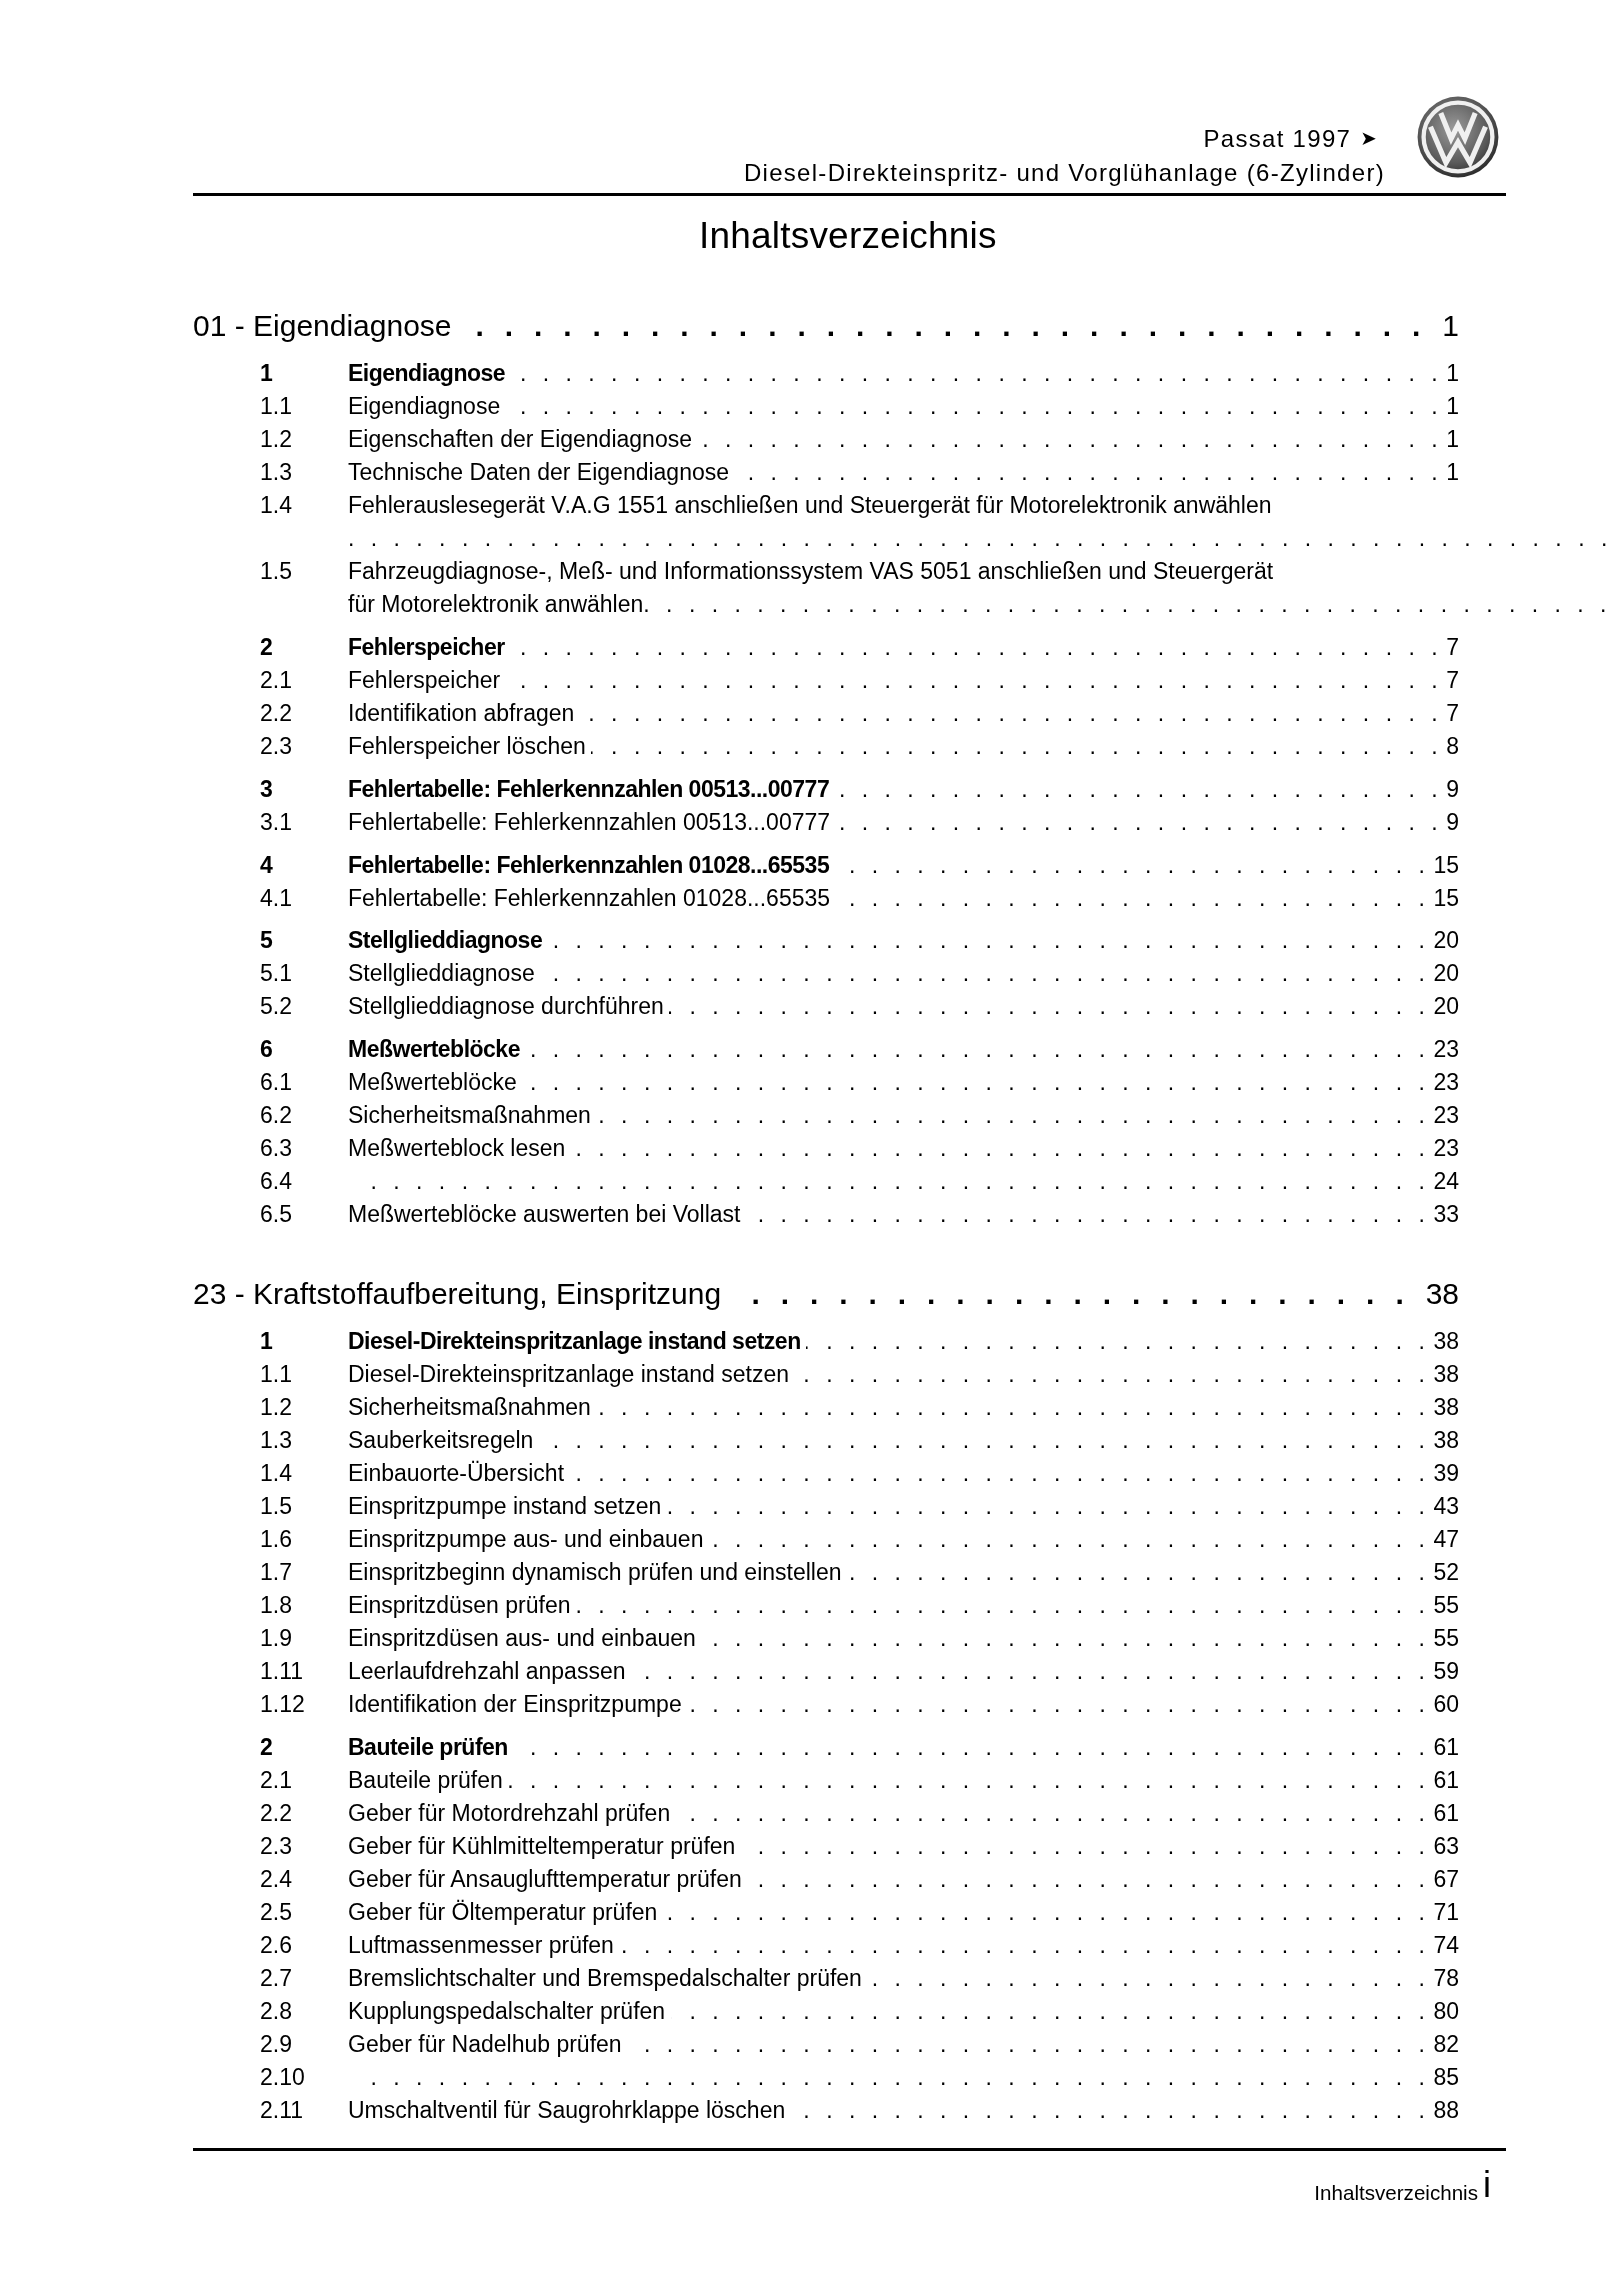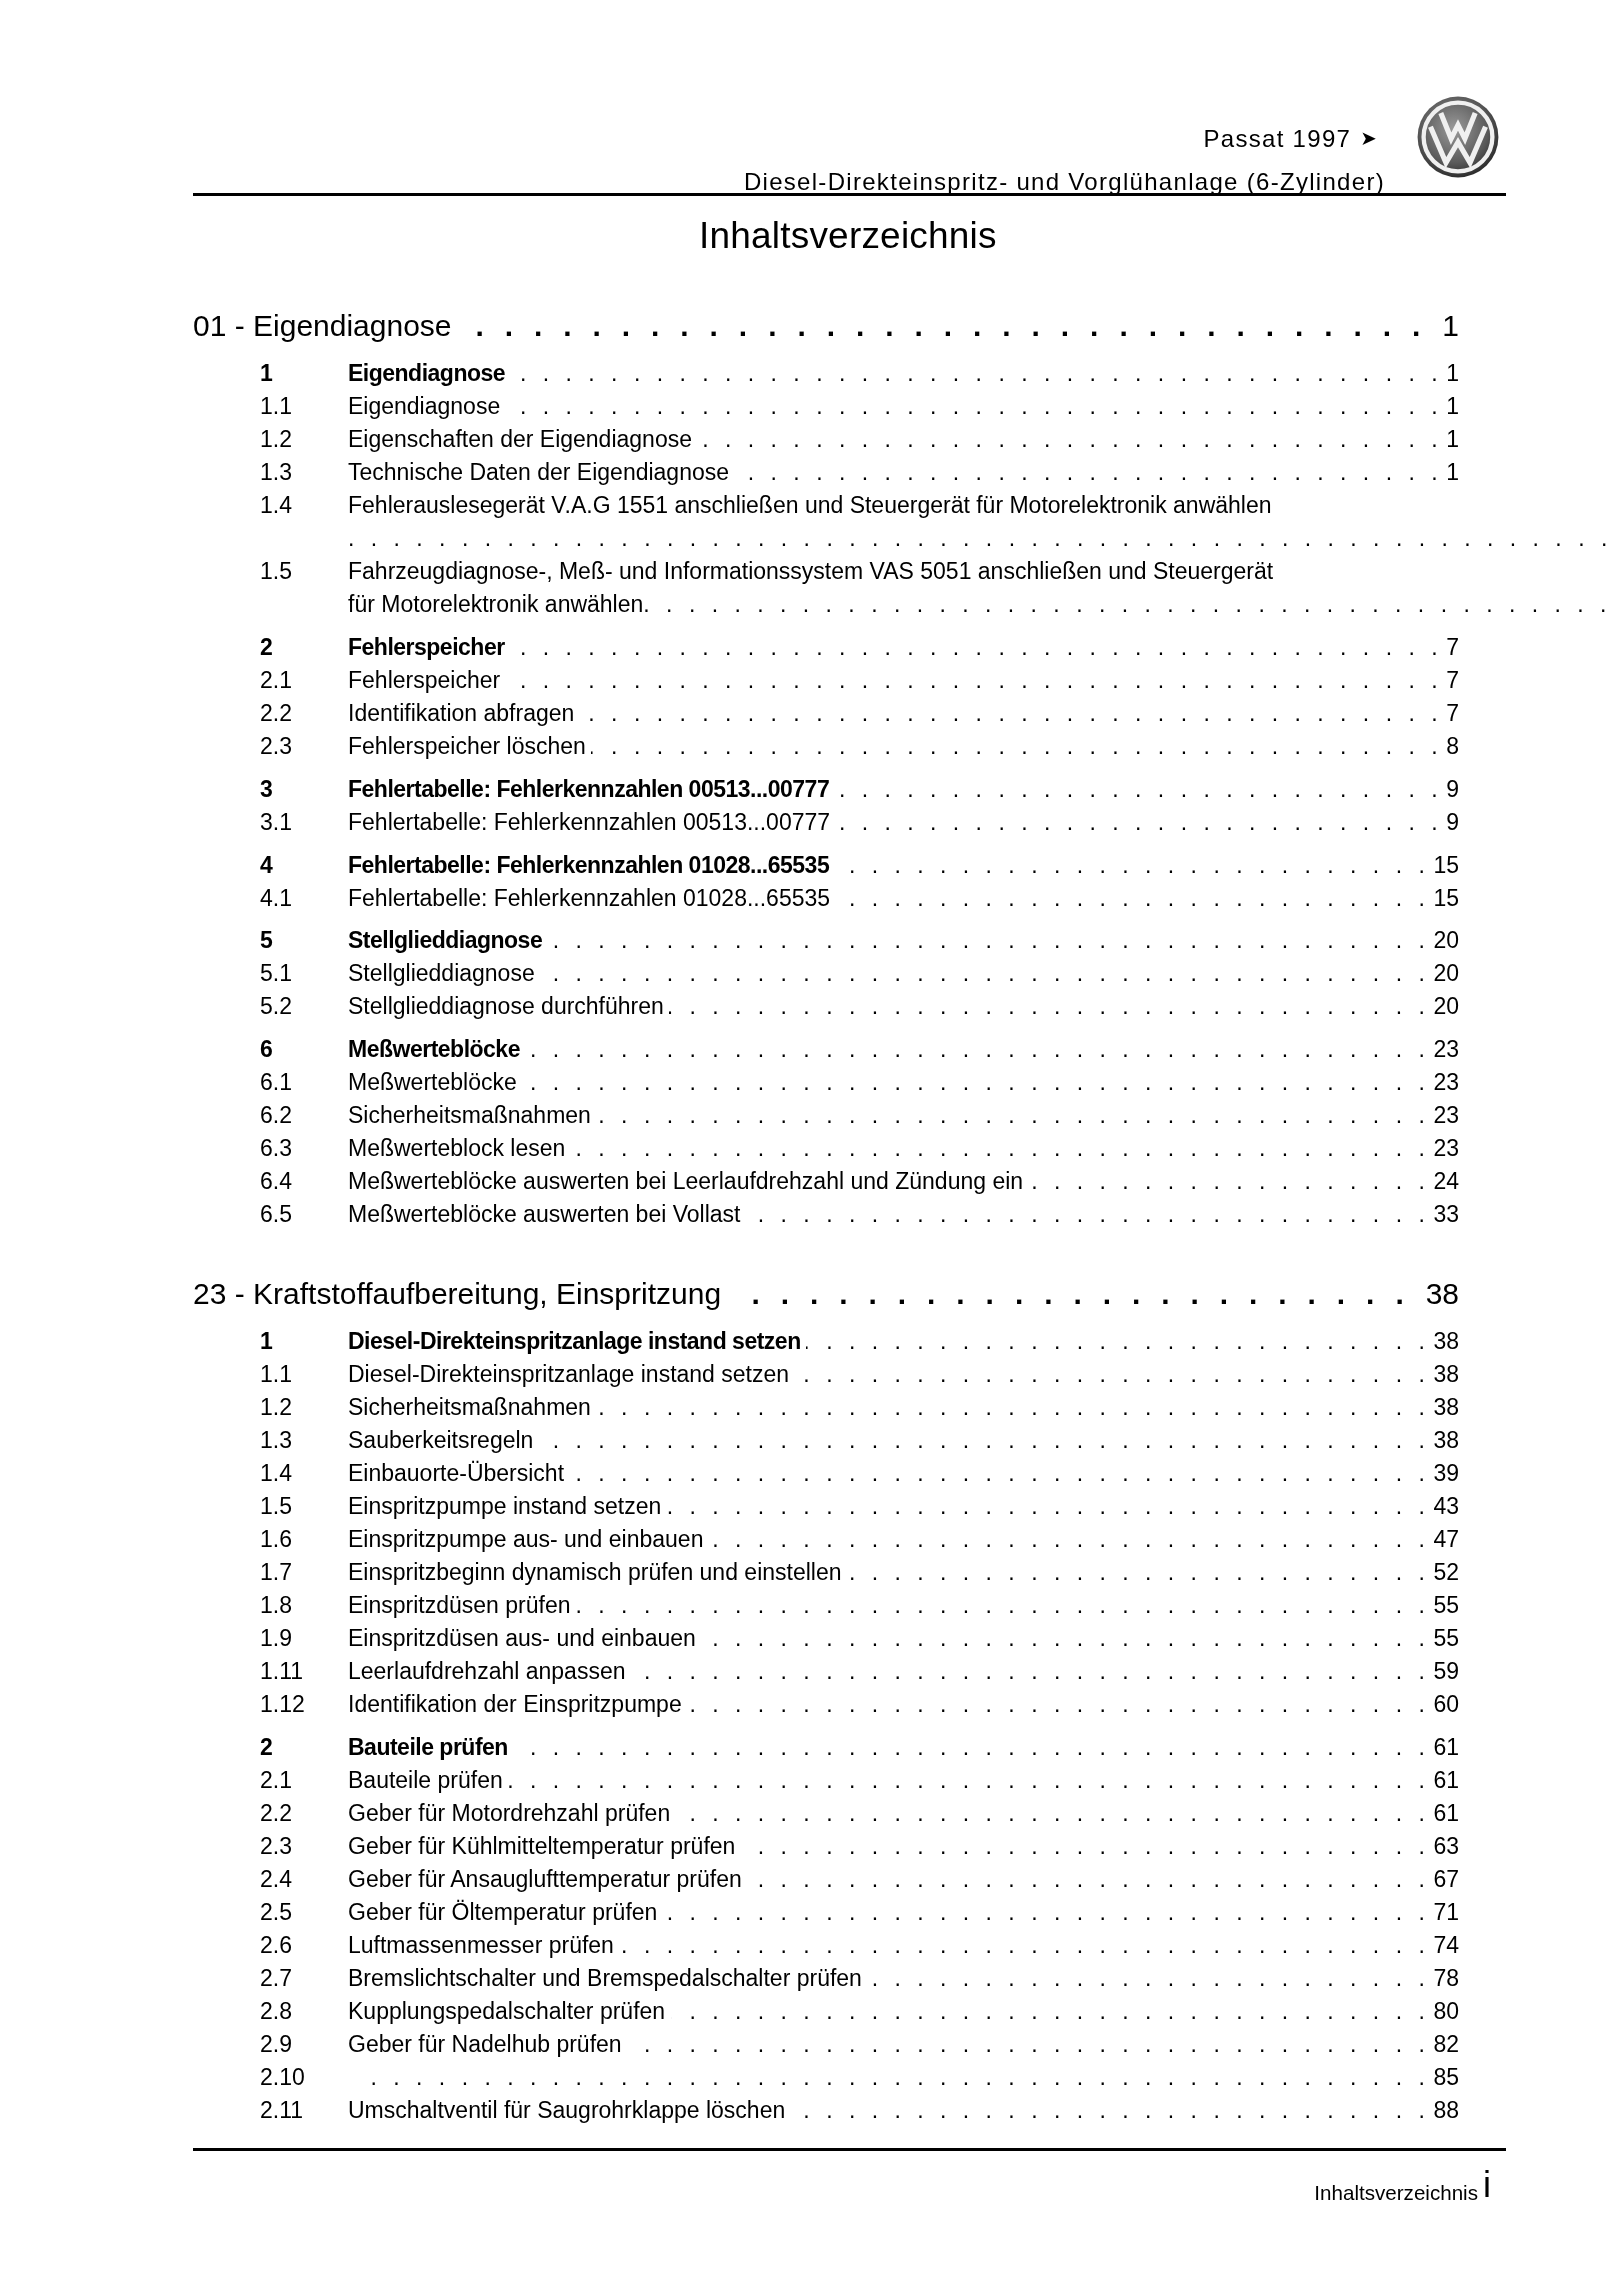--- a/index.html
+++ b/index.html
@@ -5,21 +5,21 @@
   html, body { margin: 0; padding: 0; background: #ffffff; }
   body {
     width: 1620px; height: 2293px; position: relative; overflow: hidden;
     font-family: "Liberation Sans", "DejaVu Sans", sans-serif; color: #000;
   }
   .header-title {
     position: absolute; right: 242px; top: 127px;
     font-size: 24px; letter-spacing: 1.3px; text-align: right; line-height: 1;
   }
   .header-sub {
-    position: absolute; right: 235px; top: 170px;
+    position: absolute; right: 235px; top: 161px;
     font-size: 24px; letter-spacing: 1.3px; text-align: right; line-height: 1;
     white-space: nowrap;
   }
   .arrow-icon { font-size: 19.7px; margin-left: 9px; position: relative; top: -1.8px; }
   .header-rule {
     position: absolute; left: 193px; top: 193px; width: 1313px; height: 2.7px; background: #000;
   }
   .logo {
     position: absolute; left: 1415px; top: 93px; width: 86px; height: 88px;
   }
@@ -234,21 +234,20 @@
         <span class="page">23</span>
       </div>
       <div class="toc-row">
         <span class="num">6.3</span>
         <span class="title">Meßwerteblock lesen</span>
         <span class="leader"></span>
         <span class="page">23</span>
       </div>
       <div class="toc-row">
         <span class="num">6.4</span>
-        <span class="title">Meßwerteblöcke auswerten bei Leerlaufdrehzahl und Zündung ein</span>
         <span class="leader"></span>
         <span class="page">24</span>
       </div>
       <div class="toc-row">
         <span class="num">6.5</span>
         <span class="title">Meßwerteblöcke auswerten bei Vollast</span>
         <span class="leader"></span>
         <span class="page">33</span>
       </div>
     </div>

